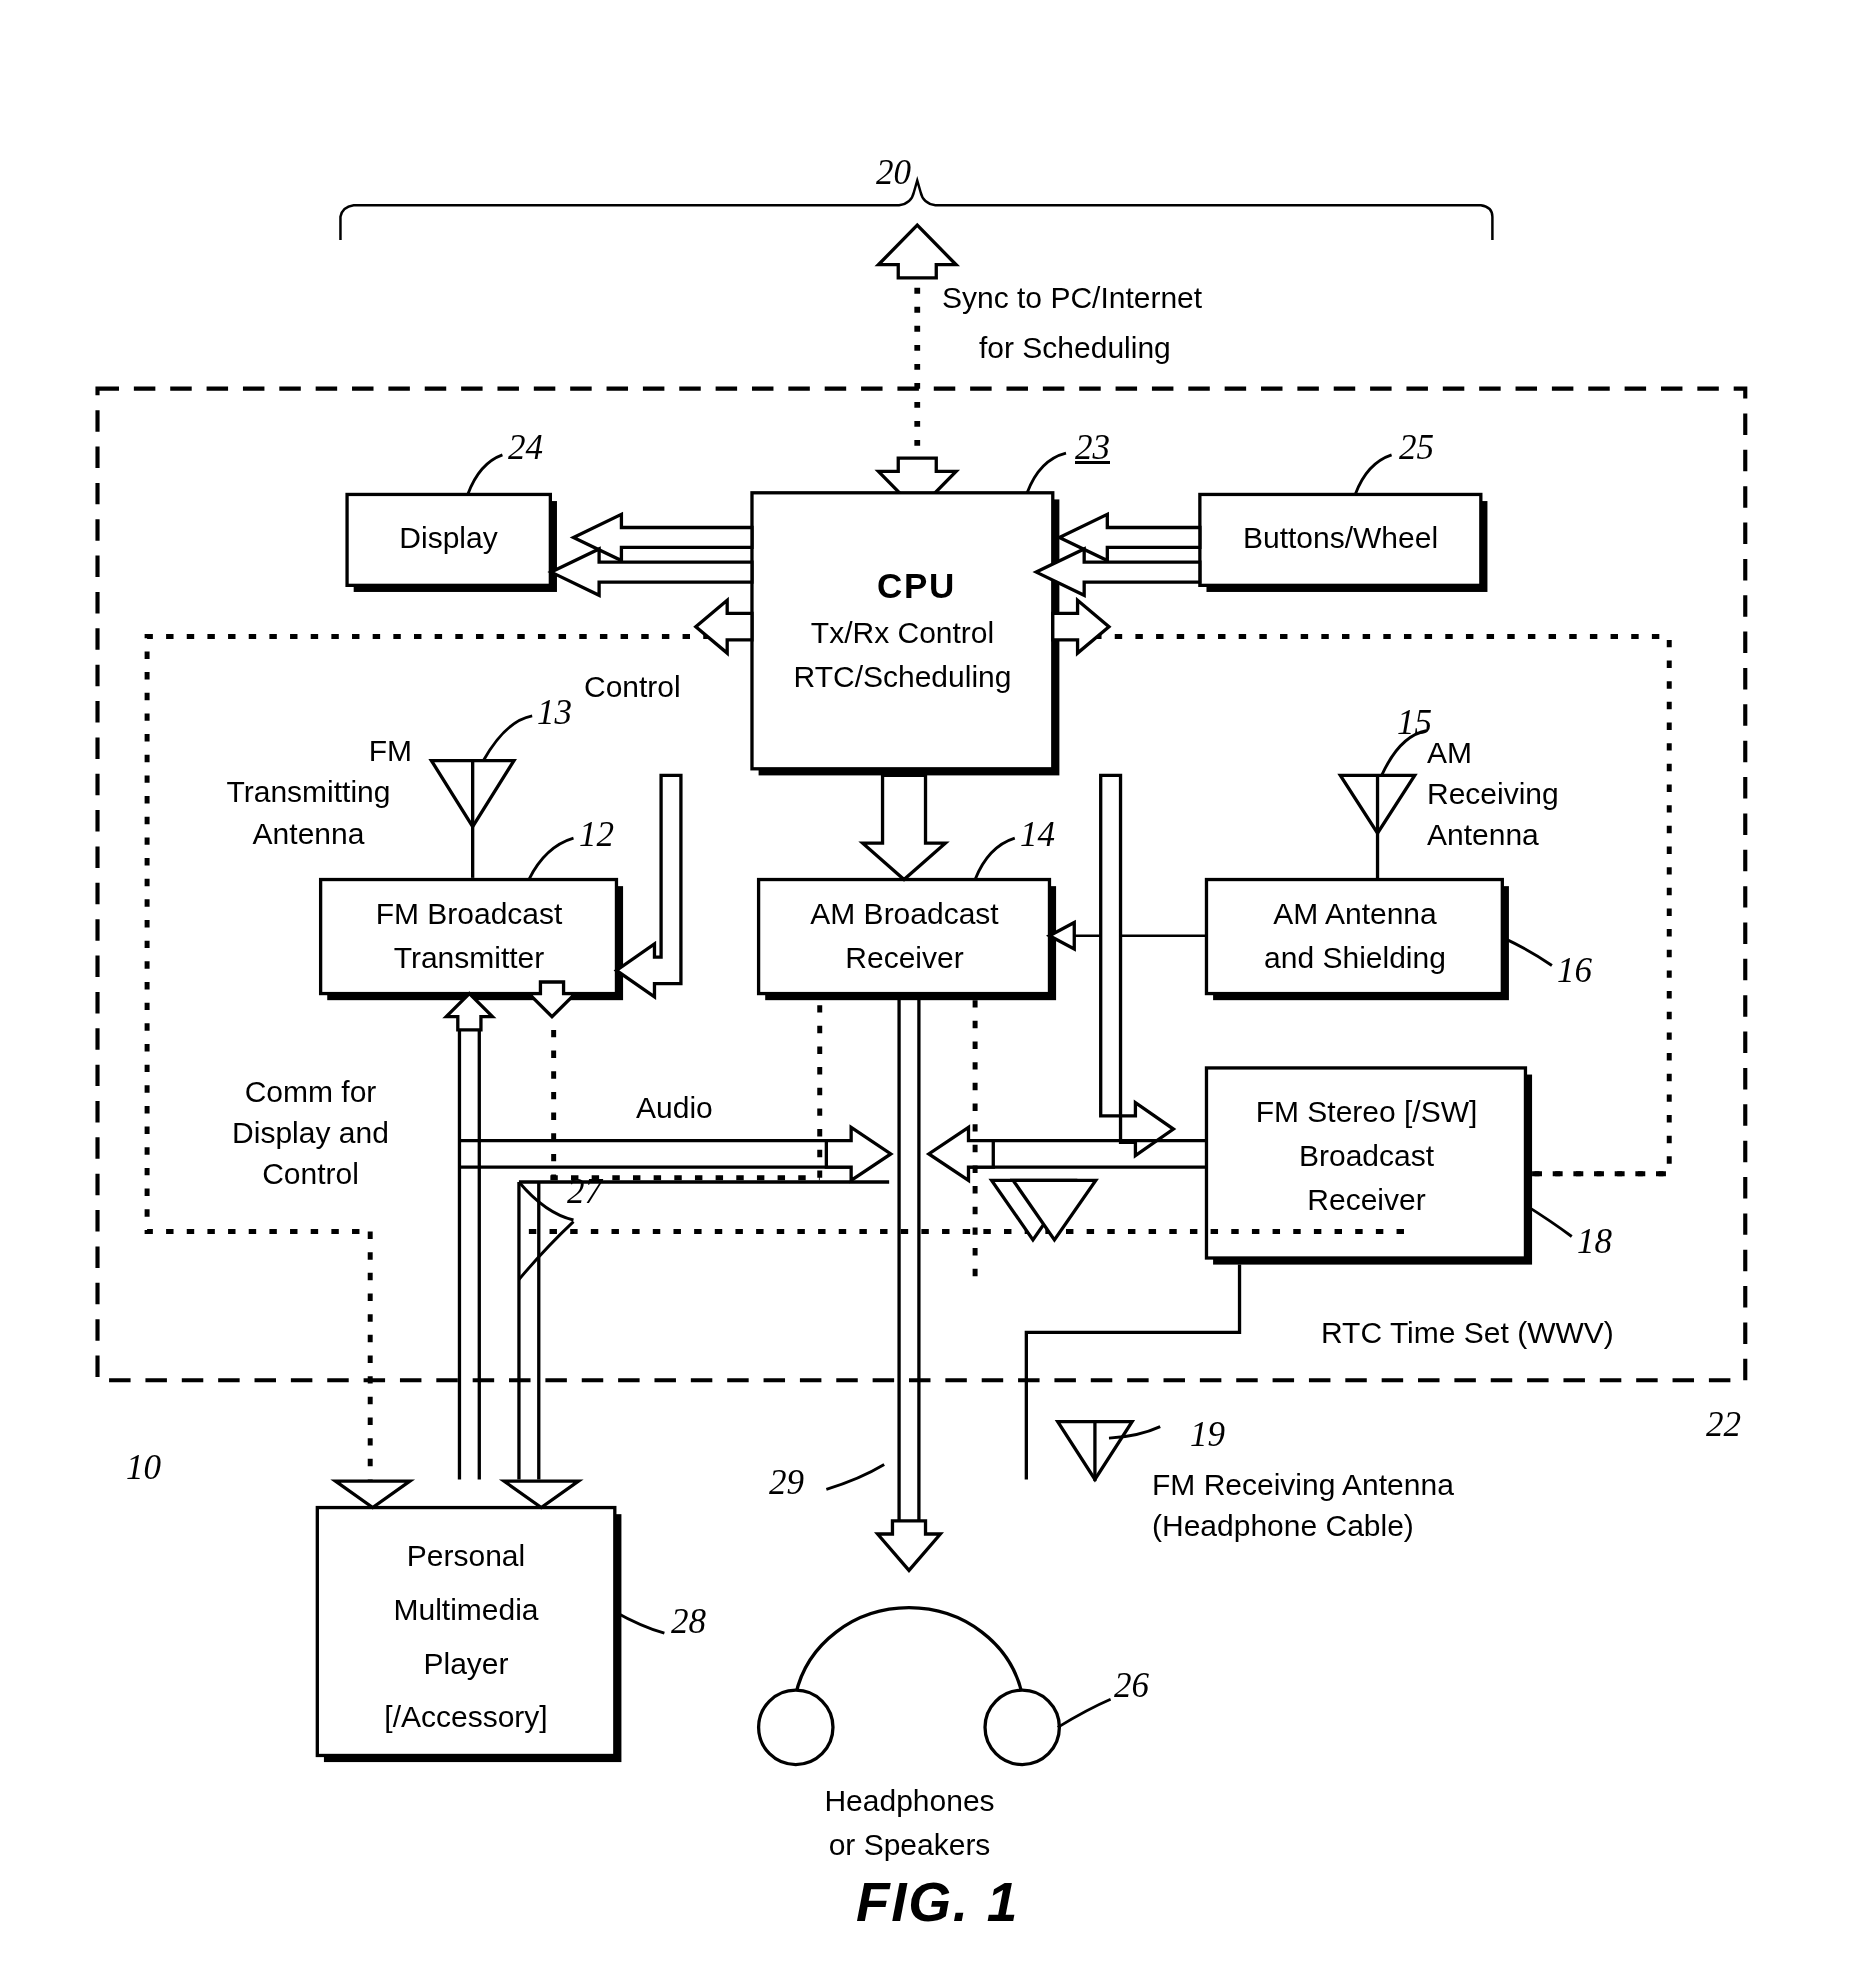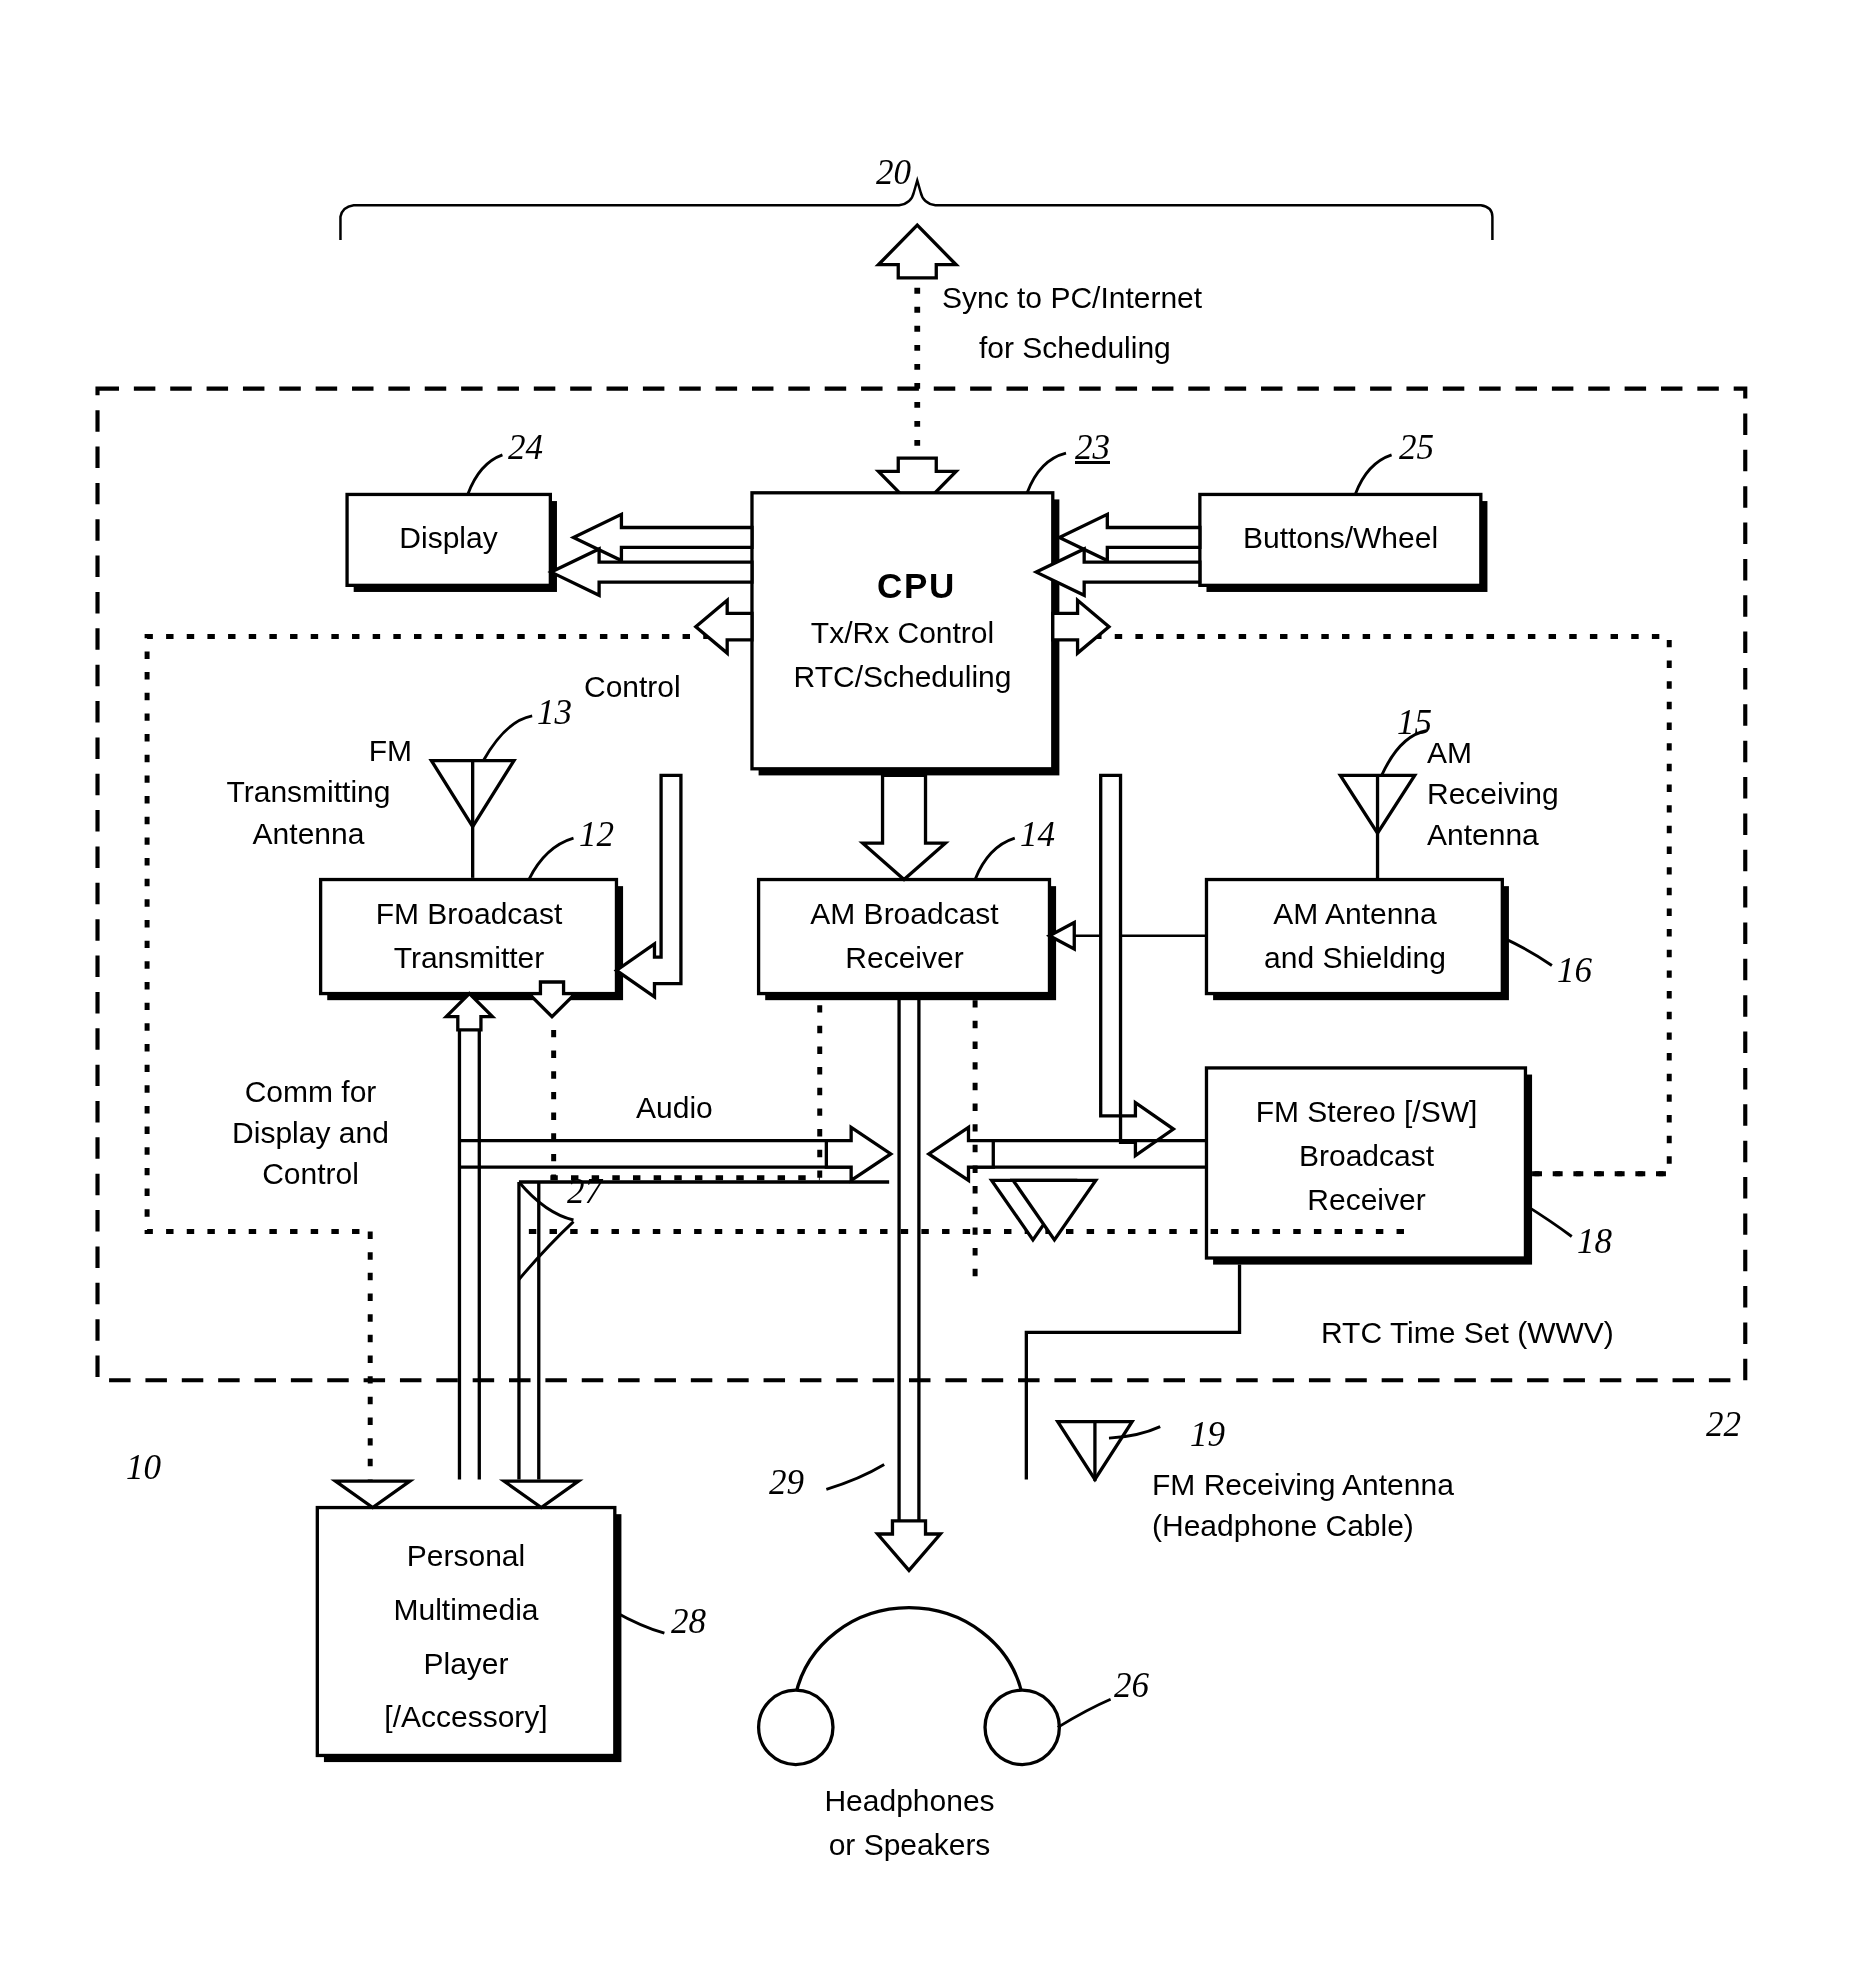--- a/index.html
+++ b/index.html
@@ -291,16 +291,17 @@
     <div style="position:absolute;left:317px;top:1539px;width:298px;text-align:center;" class="blk">Personal</div>
     <div style="position:absolute;left:317px;top:1593px;width:298px;text-align:center;" class="blk">Multimedia</div>
     <div style="position:absolute;left:317px;top:1647px;width:298px;text-align:center;" class="blk">Player</div>
     <div style="position:absolute;left:317px;top:1700px;width:298px;text-align:center;" class="blk">[/Accessory]</div>
     <div style="position:absolute;left:671px;top:1602px;" class="num">28</div>
 
     <div style="position:absolute;left:769px;top:1784px;width:281px;text-align:center;" class="lbl">Headphones</div>
     <div style="position:absolute;left:769px;top:1828px;width:281px;text-align:center;" class="lbl">or Speakers</div>
     <div style="position:absolute;left:1114px;top:1666px;" class="num">26</div>
 
+    <div style="position:absolute;left:0;top:1870px;width:1875px;text-align:center;" class="fignum">FIG. 1</div>
 
   </div>
 </div>
 
 
 </body></html>

